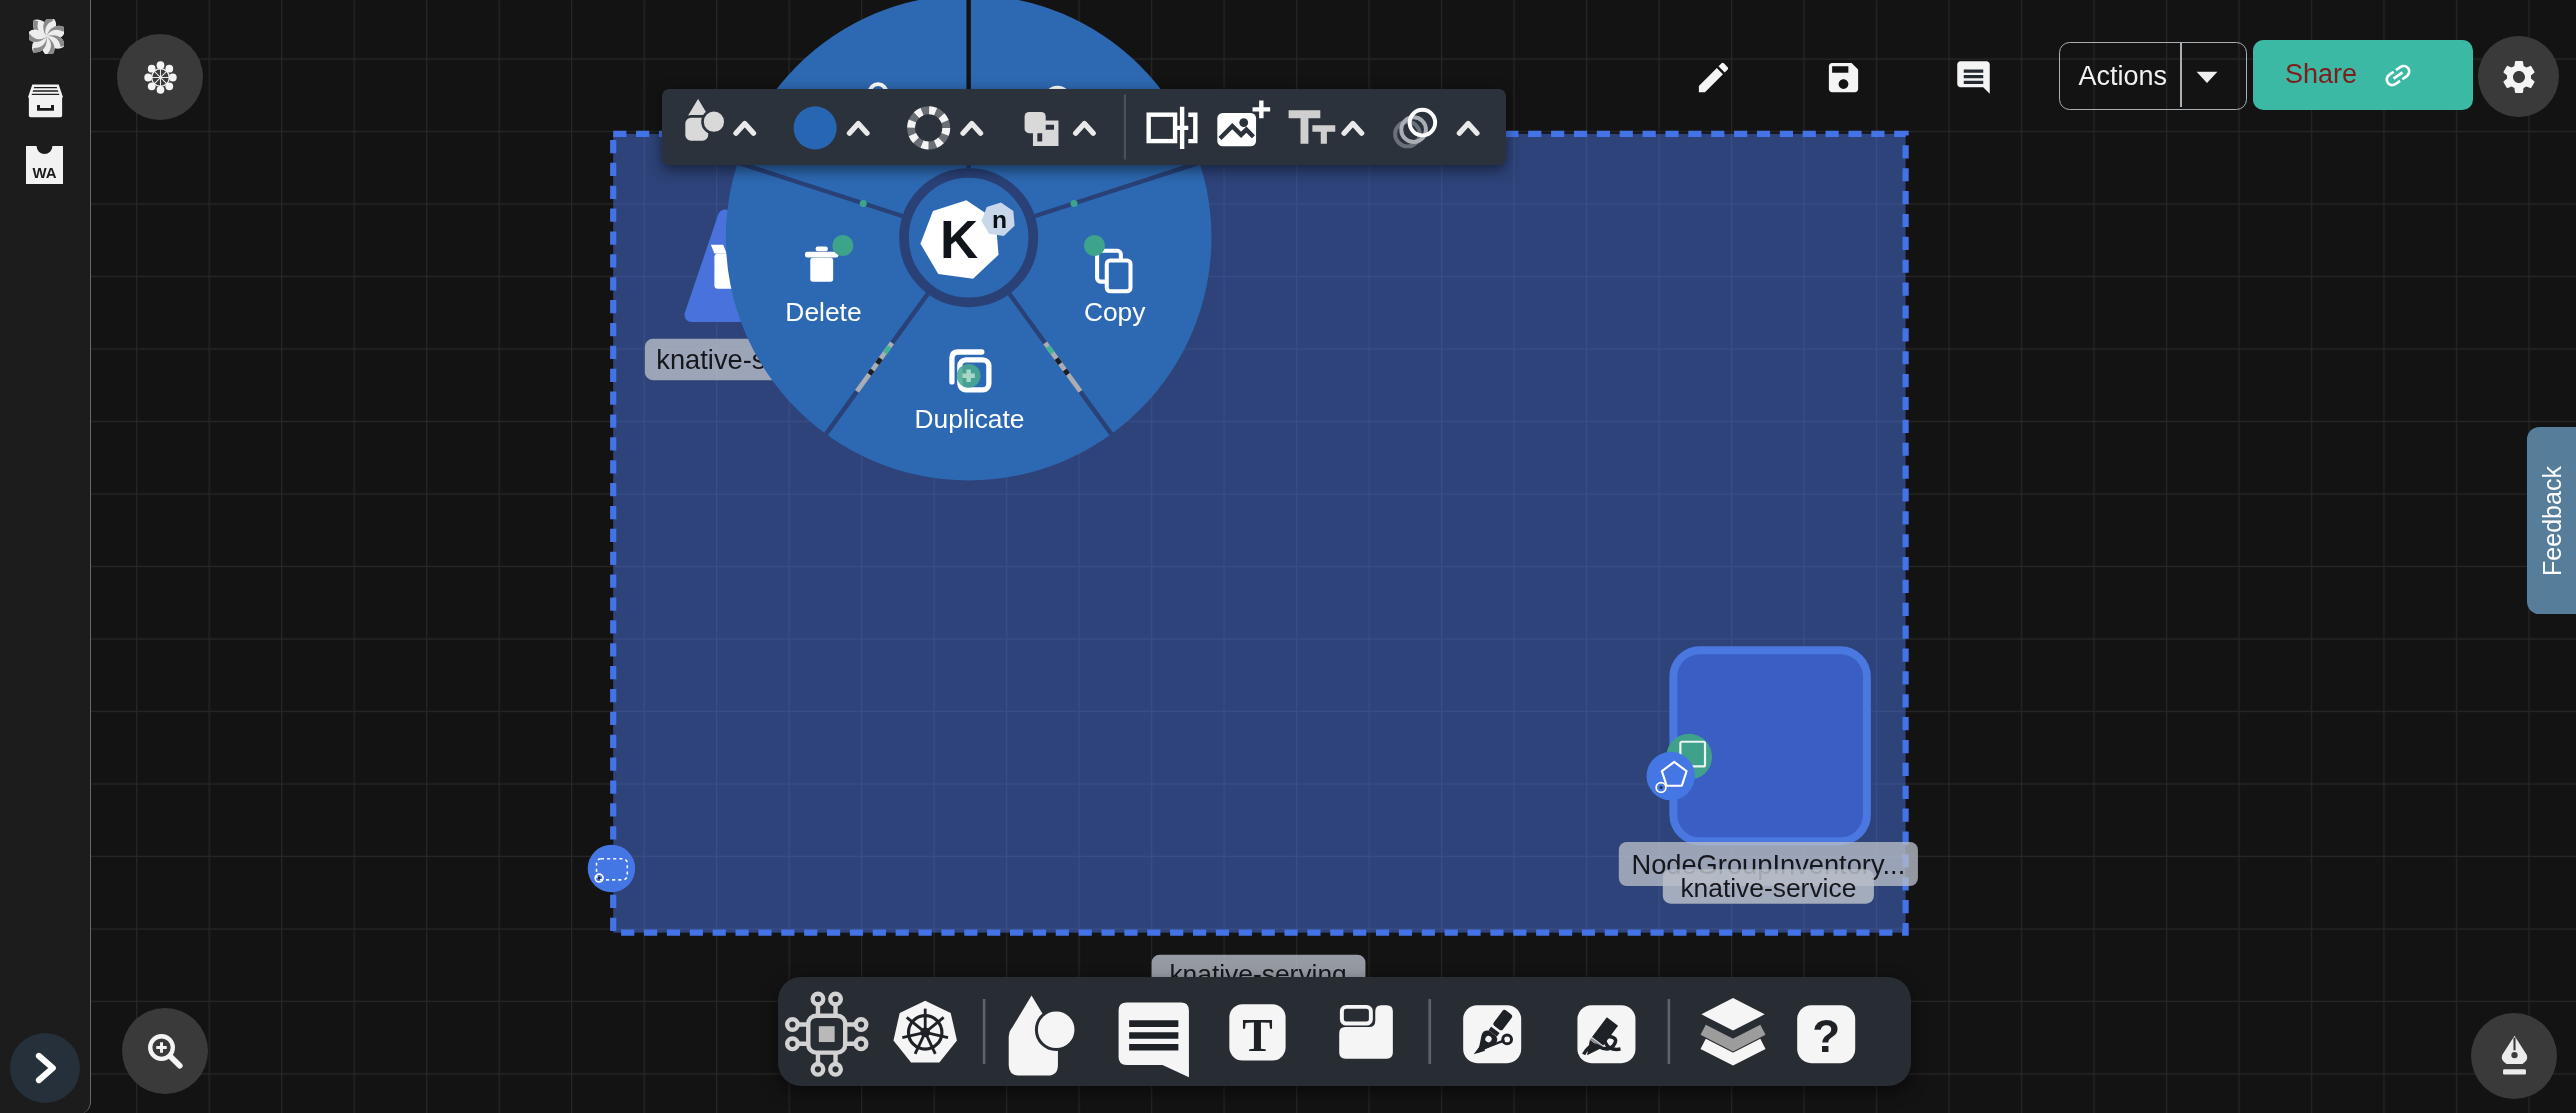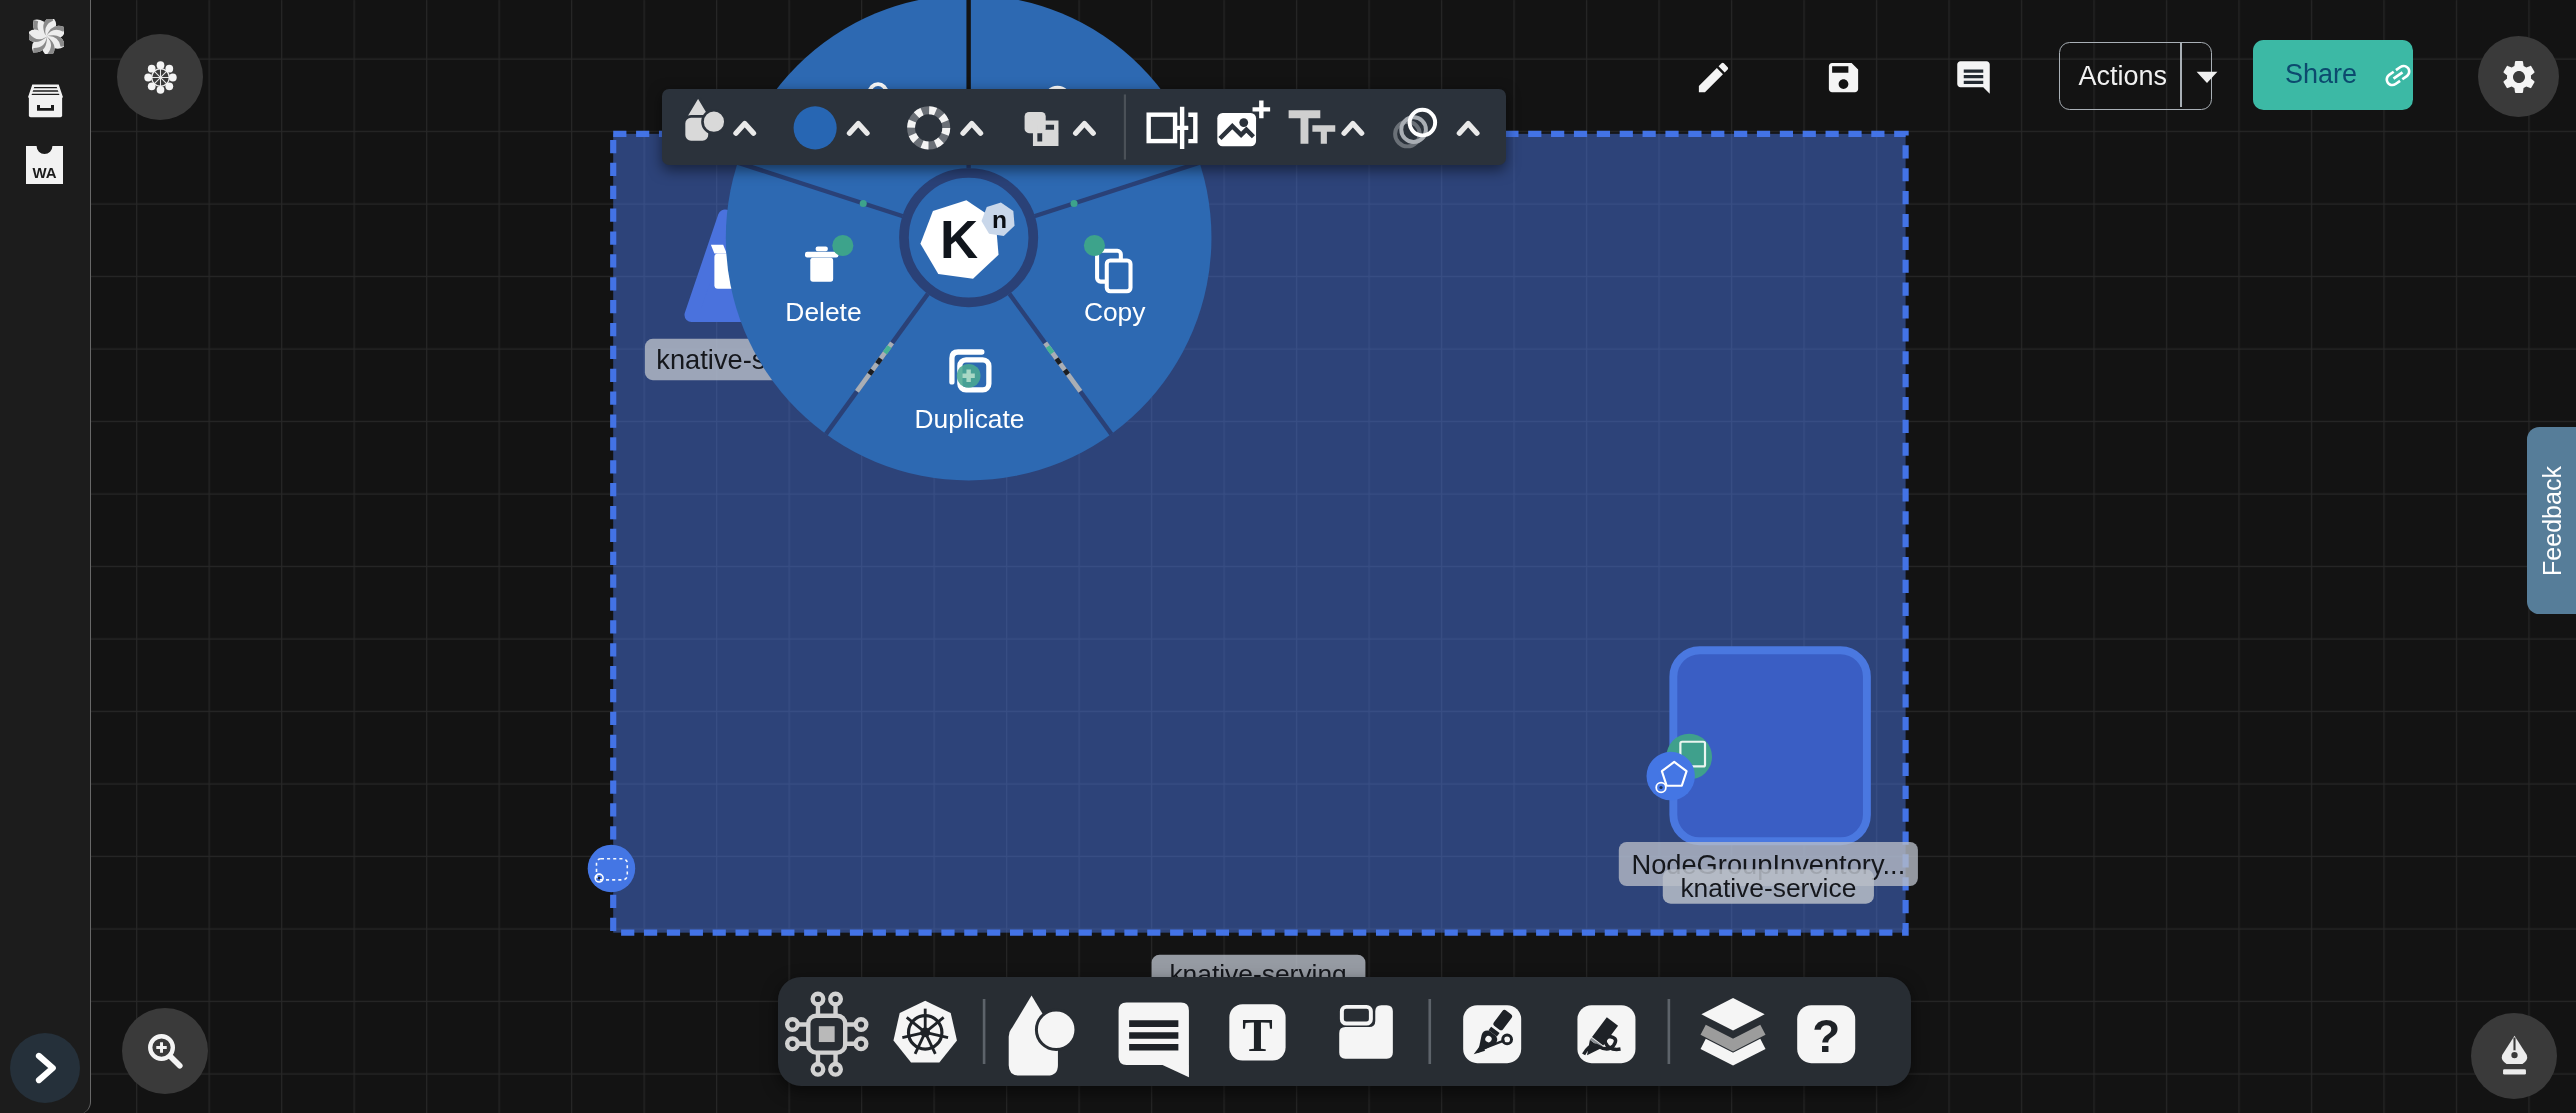--- a/index.html
+++ b/index.html
@@ -6,24 +6,24 @@
   #app{position:relative;width:2576px;height:1114px;background:#131313;overflow:hidden;
        font-family:"Liberation Sans",sans-serif;}
   .abs{position:absolute;}
   .circbtn{position:absolute;border-radius:50%;background:#3a3a3a;display:flex;align-items:center;justify-content:center;}
   #topbar{position:absolute;left:662px;top:89px;width:844px;height:76px;background:#2b323b;border-radius:7px;
           box-shadow:0 4.4px 14px rgba(0,0,0,.5);}
   #bottombar{position:absolute;left:778px;top:977px;width:1133px;height:109px;background:#282d33;border-radius:23px;
           box-shadow:0 5.3px 16px rgba(0,0,0,.5);}
   #sidebar{position:absolute;left:0;top:0;width:90px;height:1114px;background:#1c1c1c;
            border-right:1.8px solid #686868;border-radius:0 0 12.3px 0;text-align:center;}
-  #actionsbtn{position:absolute;left:2059px;top:42px;width:153px;height:68px;border:1.8px solid #a9b0b6;
+  #actionsbtn{position:absolute;left:2059px;top:42px;width:188px;height:68px;border:1.8px solid #a9b0b6;
            border-radius:10.6px;box-sizing:border-box;color:#f0f0f0;font-size:27px;}
-  #sharebtn{position:absolute;left:2253px;top:40px;width:160px;height:70px;background:#3cb9a5;border-radius:10.6px;
-           color:#0c4a6e;font-size:27px;}
+  #sharebtn{position:absolute;left:2253px;top:40px;width:220px;height:70px;background:#3cb9a5;border-radius:10.6px;
+           color:#7f1d1d;font-size:27px;}
   #feedback{position:absolute;left:2527px;top:427px;width:49px;height:187px;background:#567d99;border-radius:12.3px 0 0 12.3px;}
   #feedback span{position:absolute;left:50%;top:50%;transform:translate(-50%,-50%) rotate(-90deg);color:#fff;font-size:25px;white-space:nowrap;}
 </style>
 </head>
 <body>
 <div id="app">
 
   <svg class="abs" width="2576" height="1114" style="left:0;top:0" viewBox="0 0 2928 1266">
     <defs>
       <pattern id="grid" width="82.4" height="82.4" patternUnits="userSpaceOnUse">

